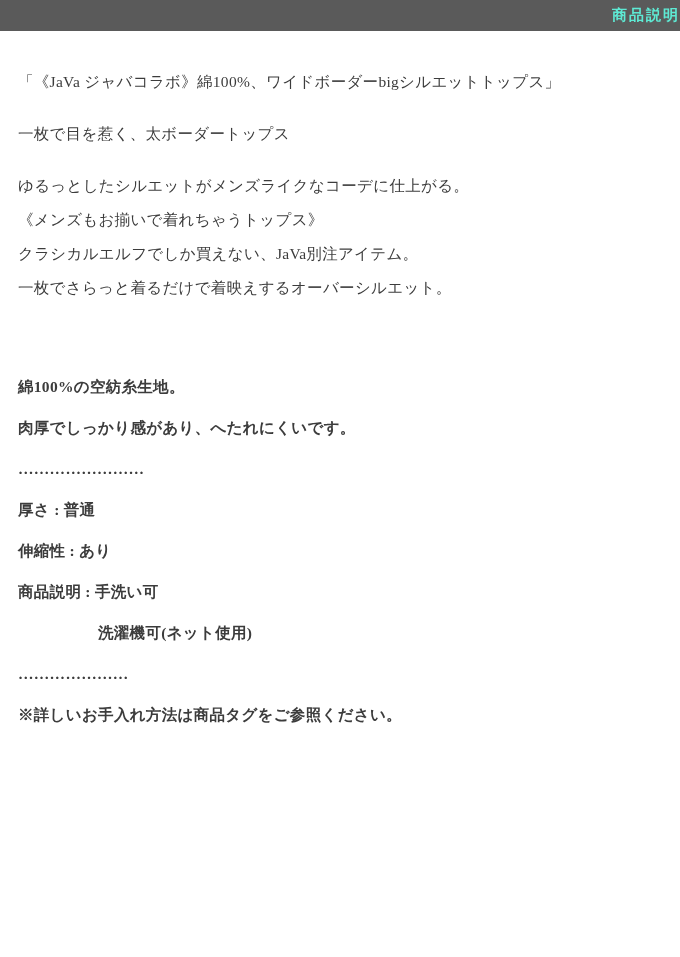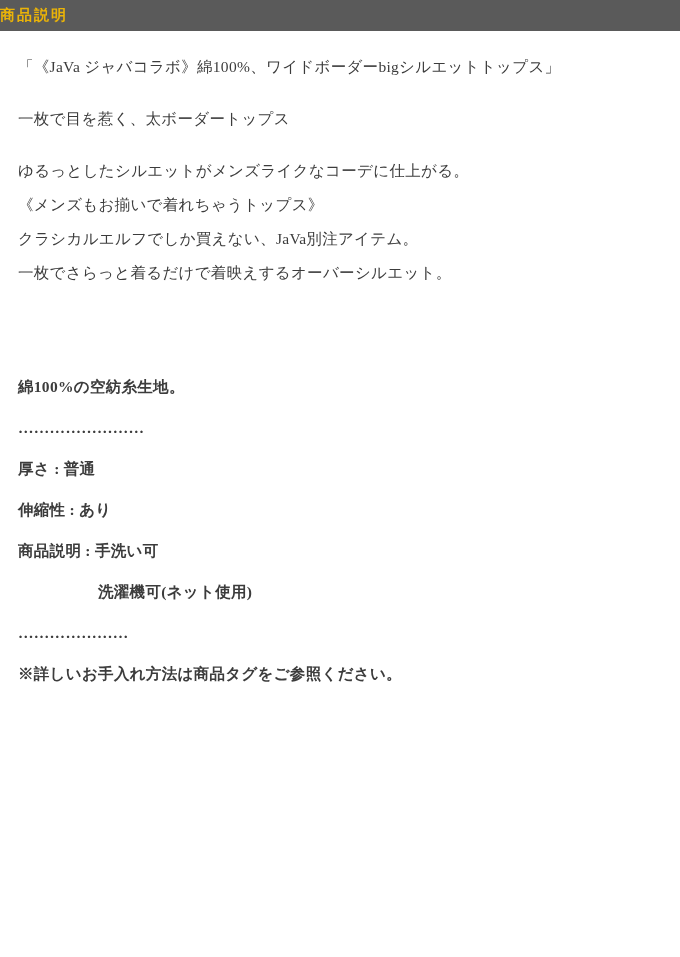--- a/index.html
+++ b/index.html
@@ -15,34 +15,34 @@
     overflow: hidden;
   }
   .page {
     position: relative;
     width: 680px;
     height: 957px;
     background: #ffffff;
   }
   .section-header {
     background: #5a5a5a;
-    color: #eab308;
-    text-align: left;
+    color: #5eead4;
+    text-align: right;
     font-size: 15px;
     font-weight: bold;
     letter-spacing: 2px;
     padding: 6px 0 7px 0;
     line-height: 1.2;
     font-family: "Liberation Serif", "DejaVu Serif", serif;
   }
   .section-body {
     padding: 0 18px;
   }
   .desc-body {
-    padding-top: 24px;
+    padding-top: 39px;
     height: 316px;
     overflow: hidden;
     box-sizing: border-box;
   }
   .material-body {
     padding-top: 28px;
   }
   p.line {
     margin: 0;
     font-size: 15.5px;
@@ -80,20 +80,21 @@
     <p class="line gap-after">一枚で目を惹く、太ボーダートップス</p>
     <p class="line small-gap">ゆるっとしたシルエットがメンズライクなコーデに仕上がる。</p>
     <p class="line small-gap">《メンズもお揃いで着れちゃうトップス》</p>
     <p class="line small-gap">クラシカルエルフでしか買えない、JaVa別注アイテム。</p>
     <p class="line">一枚でさらっと着るだけで着映えするオーバーシルエット。</p>
   </div>
 
 
   <div class="section-body material-body">
     <p class="line">綿100%の空紡糸生地。</p>
+    <p class="line">肉厚でしっかり感があり、へたれにくいです。</p>
     <p class="line dots">……………………</p>
     <p class="line">厚さ : 普通</p>
     <p class="line">伸縮性 : あり</p>
     <p class="line">商品説明 : 手洗い可</p>
     <p class="line indent">洗濯機可(ネット使用)</p>
     <p class="line dots">…………………</p>
     <p class="line">※詳しいお手入れ方法は商品タグをご参照ください。</p>
   </div>
 
 </div>

